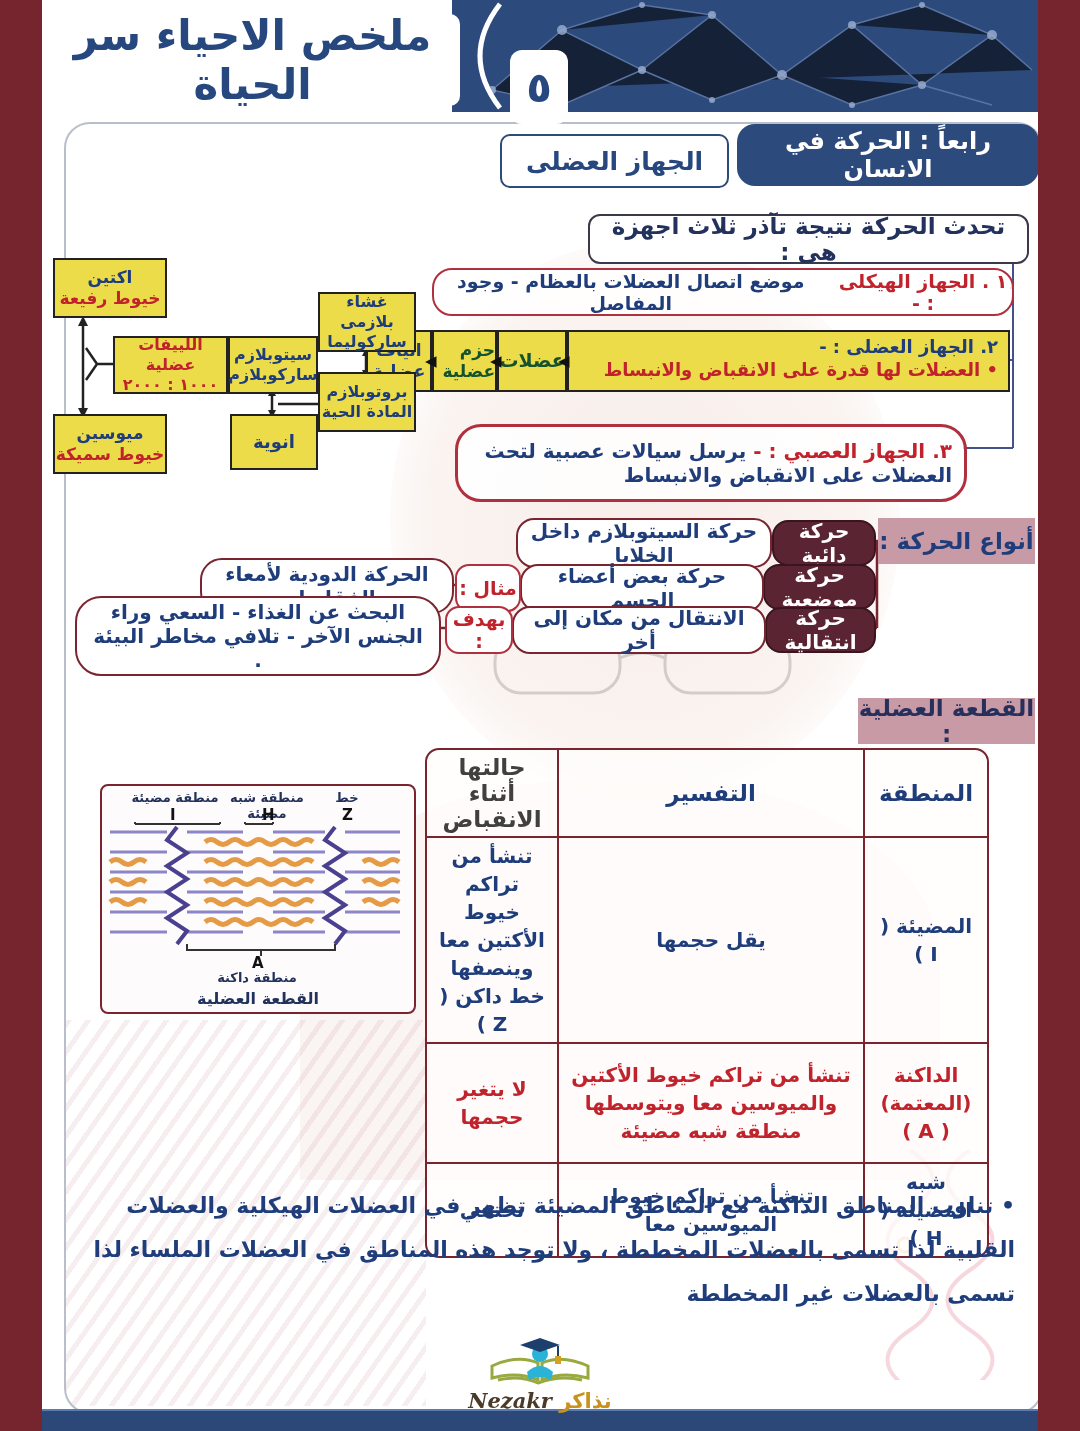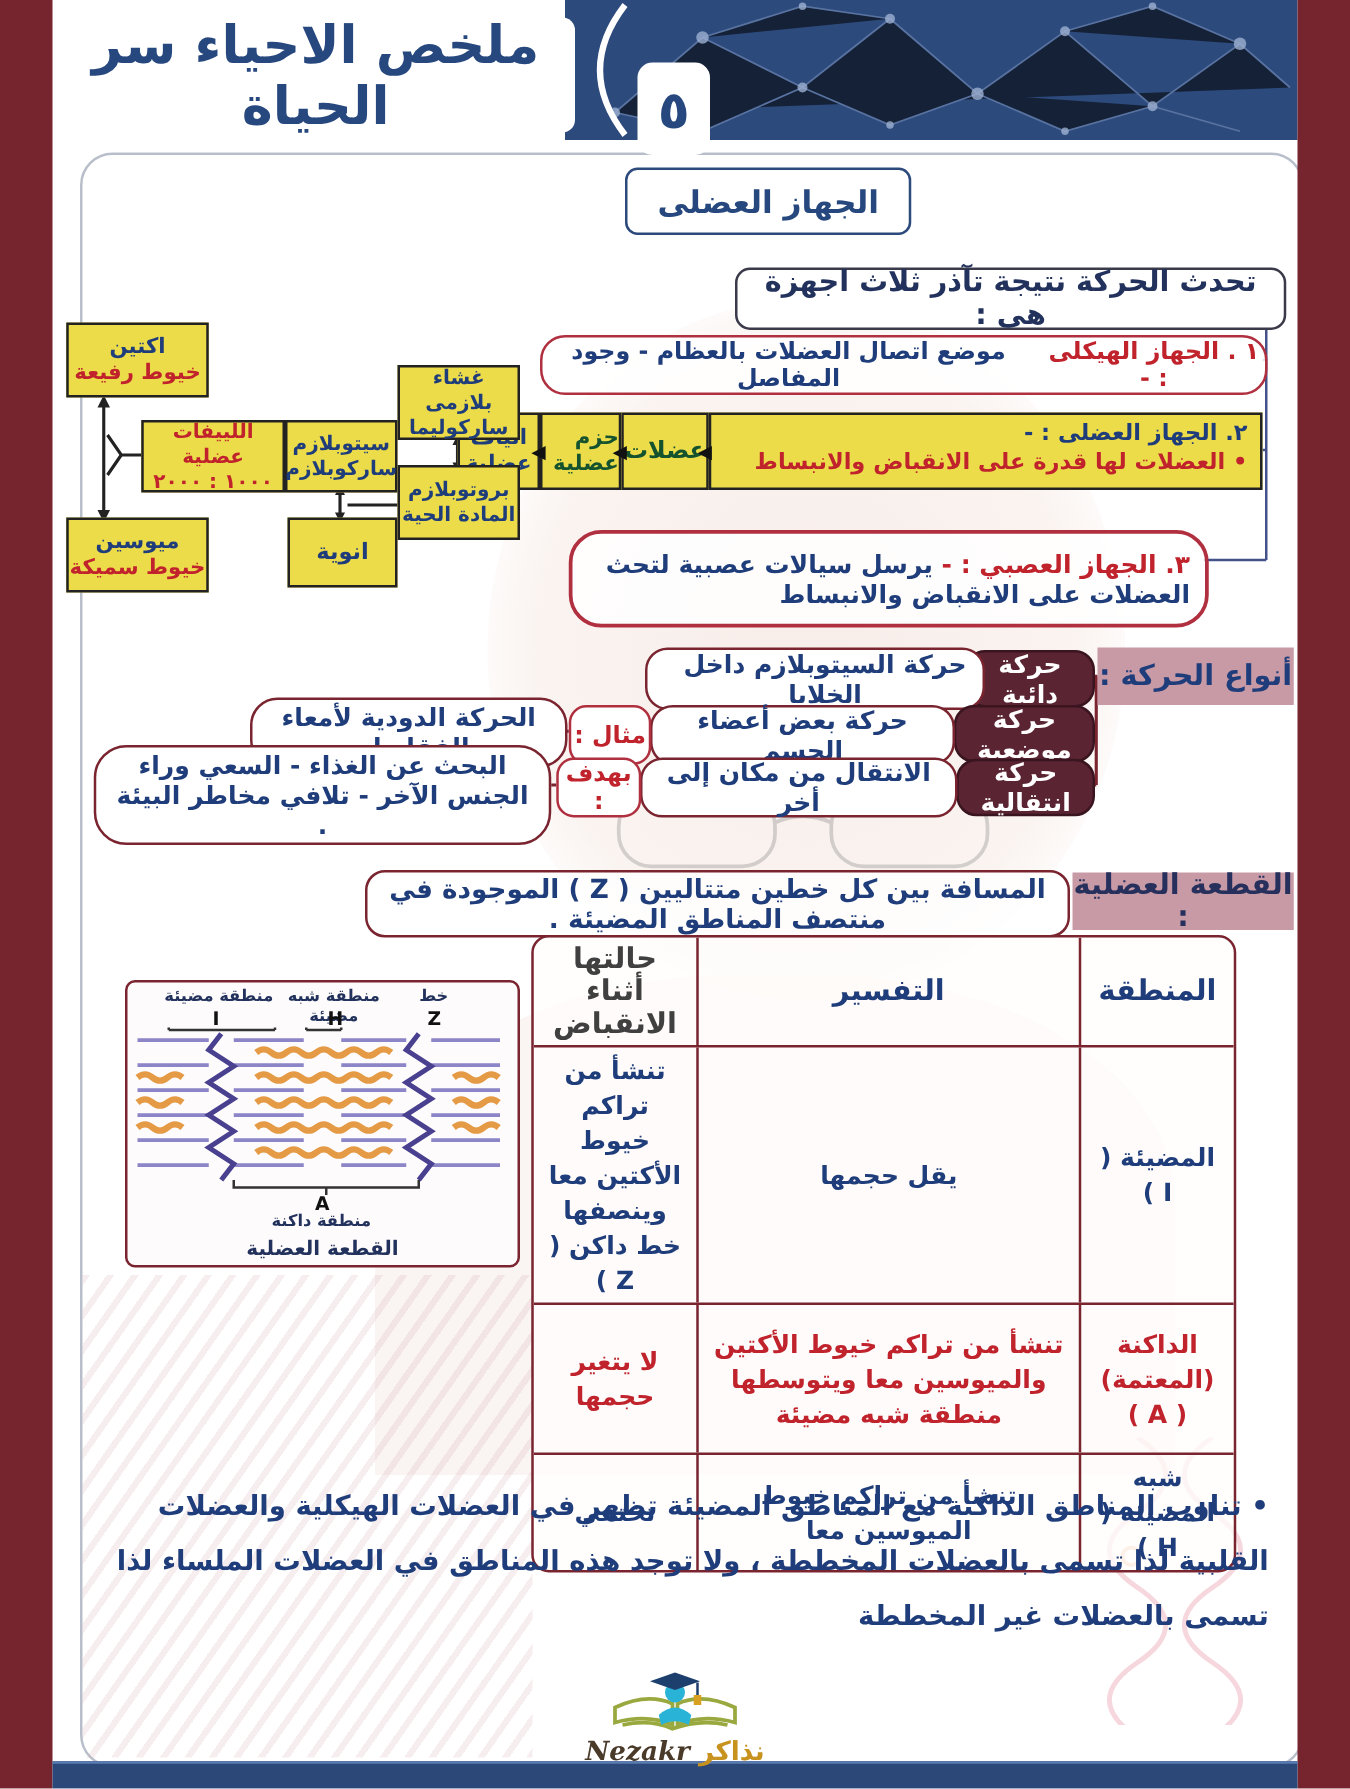--- a/index.html
+++ b/index.html
@@ -61,21 +61,21 @@
   #y-nuclei{left:230px;top:414px;width:88px;height:56px;font-size:18px;}
   .chain-arrow{z-index:4;color:#111;font-size:15px;}
 
   
   #mv-label{left:878px;top:518px;width:157px;height:46px;background:#c79aa6;color:#1f3d7a;font-size:23px;z-index:3;}
   .pill{background:#5a2433;color:#fff;border-radius:16px;border:2px solid #3a1520;font-size:20px;z-index:3;}
   #pill-1{left:772px;top:520px;width:100px;height:42px;}
   #pill-2{left:763px;top:564px;width:109px;height:42px;}
   #pill-3{left:765px;top:607px;width:107px;height:42px;}
   .mvbox{background:#fff;border:2.5px solid #7a2430;border-radius:18px;color:#1f3d7a;z-index:3;}
-  #mv-d1{left:516px;top:518px;width:252px;height:46px;font-size:20px;padding-left:16px;}
+  #mv-d1{left:516px;top:518px;width:252px;height:46px;font-size:20px;}
   #mv-d2{left:520px;top:564px;width:240px;height:44px;font-size:20px;}
   #mv-d3{left:512px;top:606px;width:250px;height:44px;font-size:20px;}
   .tagbox{background:#fff;border:2.5px solid #b03040;border-radius:14px;color:#c0232c;z-index:3;font-size:19px;}
   #tag-ex{left:455px;top:564px;width:62px;height:44px;}
   #tag-gl{left:445px;top:606px;width:64px;height:44px;}
   #mv-ex{left:200px;top:558px;width:250px;height:52px;font-size:20px;border-radius:22px;}
   #mv-gl{left:75px;top:596px;width:366px;height:80px;font-size:20px;border-radius:26px;padding:4px 10px;box-sizing:border-box;}
 
   
   #sar-label{left:858px;top:698px;width:177px;height:46px;background:#c79aa6;color:#27305c;font-size:23px;z-index:3;}
@@ -161,20 +161,21 @@
           <circle cx="190" cy="5" r="3"></circle>
         <circle cx="260" cy="100" r="3"></circle>
           <circle cx="400" cy="105" r="3"></circle>
           <circle cx="470" cy="5" r="3"></circle>
       </g>
       <path d="M48,4 Q8,56 48,108" stroke="#ffffff" stroke-width="5" fill="none"></path>
     </svg>
   </div>
   <div class="abs ctr rtl" id="title-box">ملخص الاحياء سر الحياة</div>
   <div class="abs ctr" id="page-tab">٥</div>
+  <div class="abs ctr rtl" id="sec-box">رابعاً : الحركة في الانسان</div>
   <div class="abs ctr rtl" id="sub-box">الجهاز العضلى</div>
 
   <svg class="abs" id="connectors" width="1080" height="1431">
 
     <g stroke="#44518a" stroke-width="2" fill="none">
       <path d="M1013,260 V448 M1010,288 H1013 M963,448 H1013 M1010,360 H1013"></path>
     </g>
 
     <g stroke="#222" stroke-width="2.5" fill="none">
       <path d="M83,322 V412"></path>
@@ -250,21 +251,20 @@
   <div class="abs ctr rtl pill" id="pill-2">حركة موضعية</div>
   <div class="abs ctr rtl mvbox" id="mv-d2">حركة بعض أعضاء الجسم</div>
   <div class="abs ctr rtl tagbox" id="tag-ex">مثال :</div>
   <div class="abs ctr rtl mvbox" id="mv-ex">الحركة الدودية لأمعاء الفقاريات</div>
   <div class="abs ctr rtl pill" id="pill-3">حركة انتقالية</div>
   <div class="abs ctr rtl mvbox" id="mv-d3">الانتقال من مكان إلى أخر</div>
   <div class="abs ctr rtl tagbox" id="tag-gl">بهدف :</div>
   <div class="abs ctr rtl" id="sar-label">القطعة العضلية :</div>
 
   <div class="abs ctr rtl mvbox" id="mv-gl">البحث عن الغذاء - السعي وراء الجنس الآخر - تلافي مخاطر البيئة .</div>
-  <div class="abs ctr rtl" id="sar-def">المسافة بين كل خطين متتاليين ( Z ) الموجودة في منتصف المناطق المضيئة .</div>
 
   <div class="abs" id="mtable">
     <div class="tr h-86">
       <div class="td th navy">المنطقة</div>
       <div class="td th navy">التفسير</div>
       <div class="td th maroon">حالتها أثناء الانقباض</div>
     </div>
     <div class="tr h-84">
       <div class="td cell navy">المضيئة ( I )</div>
       <div class="td cell navy">يقل حجمها</div>

